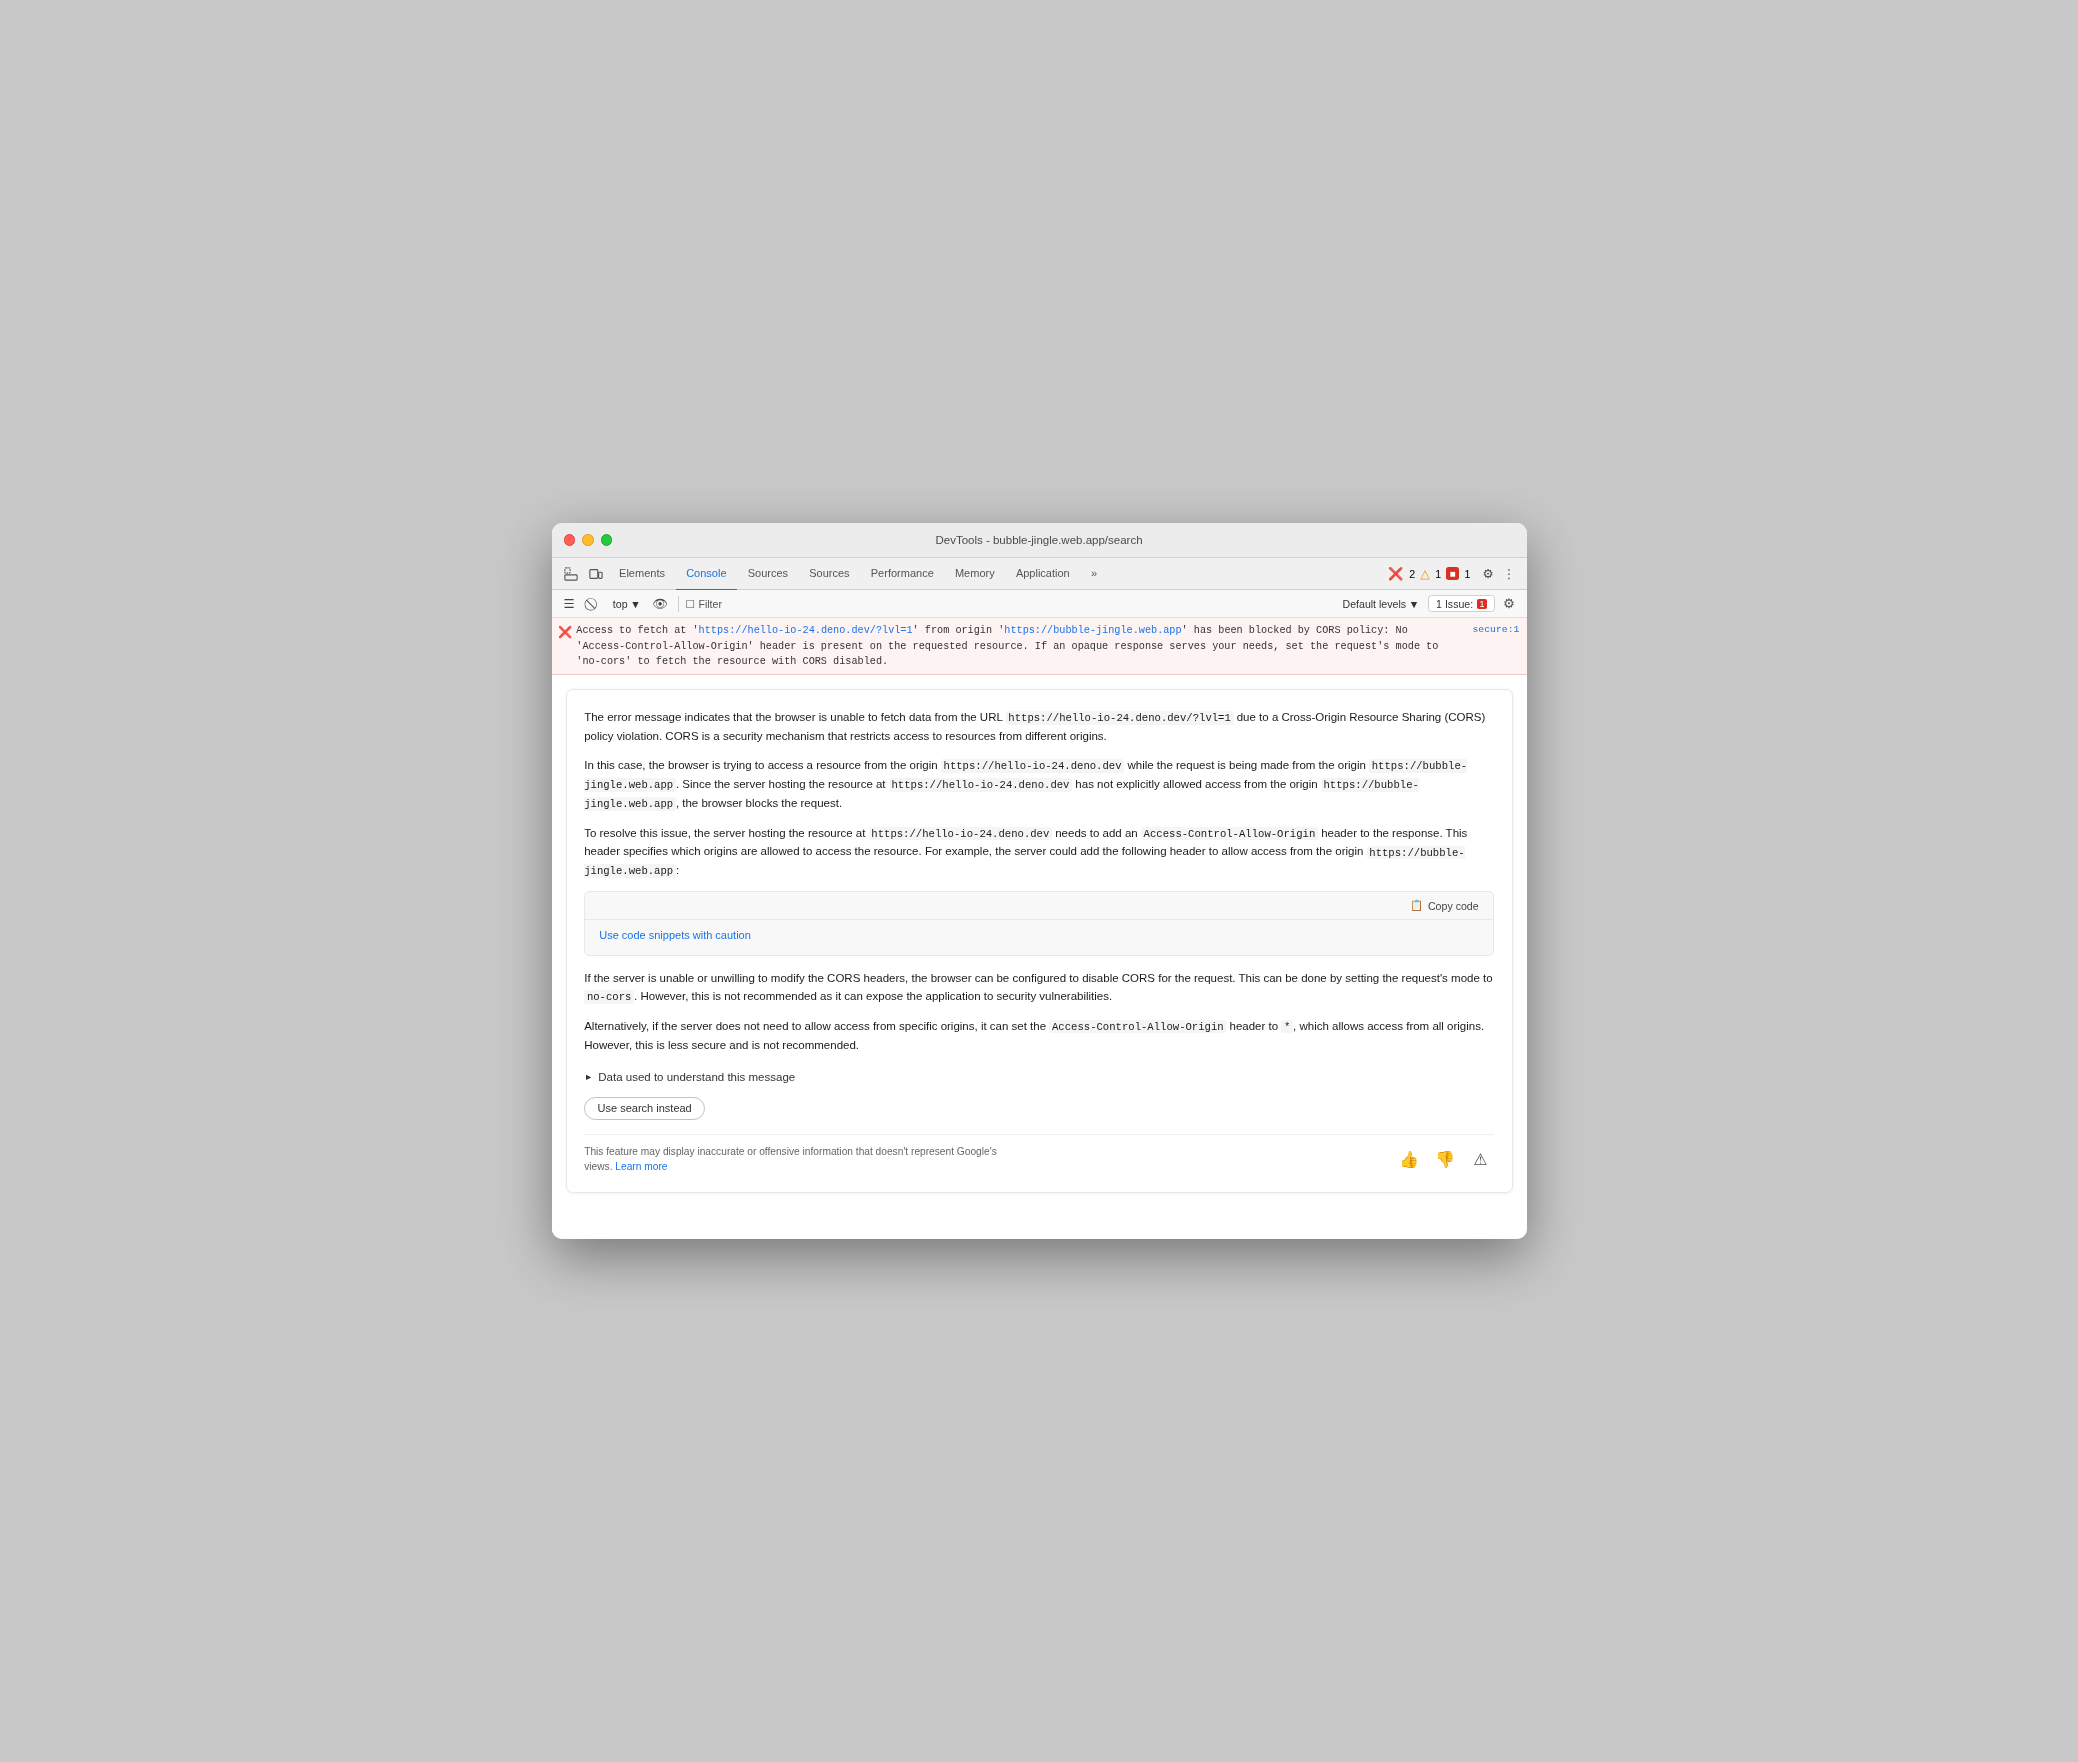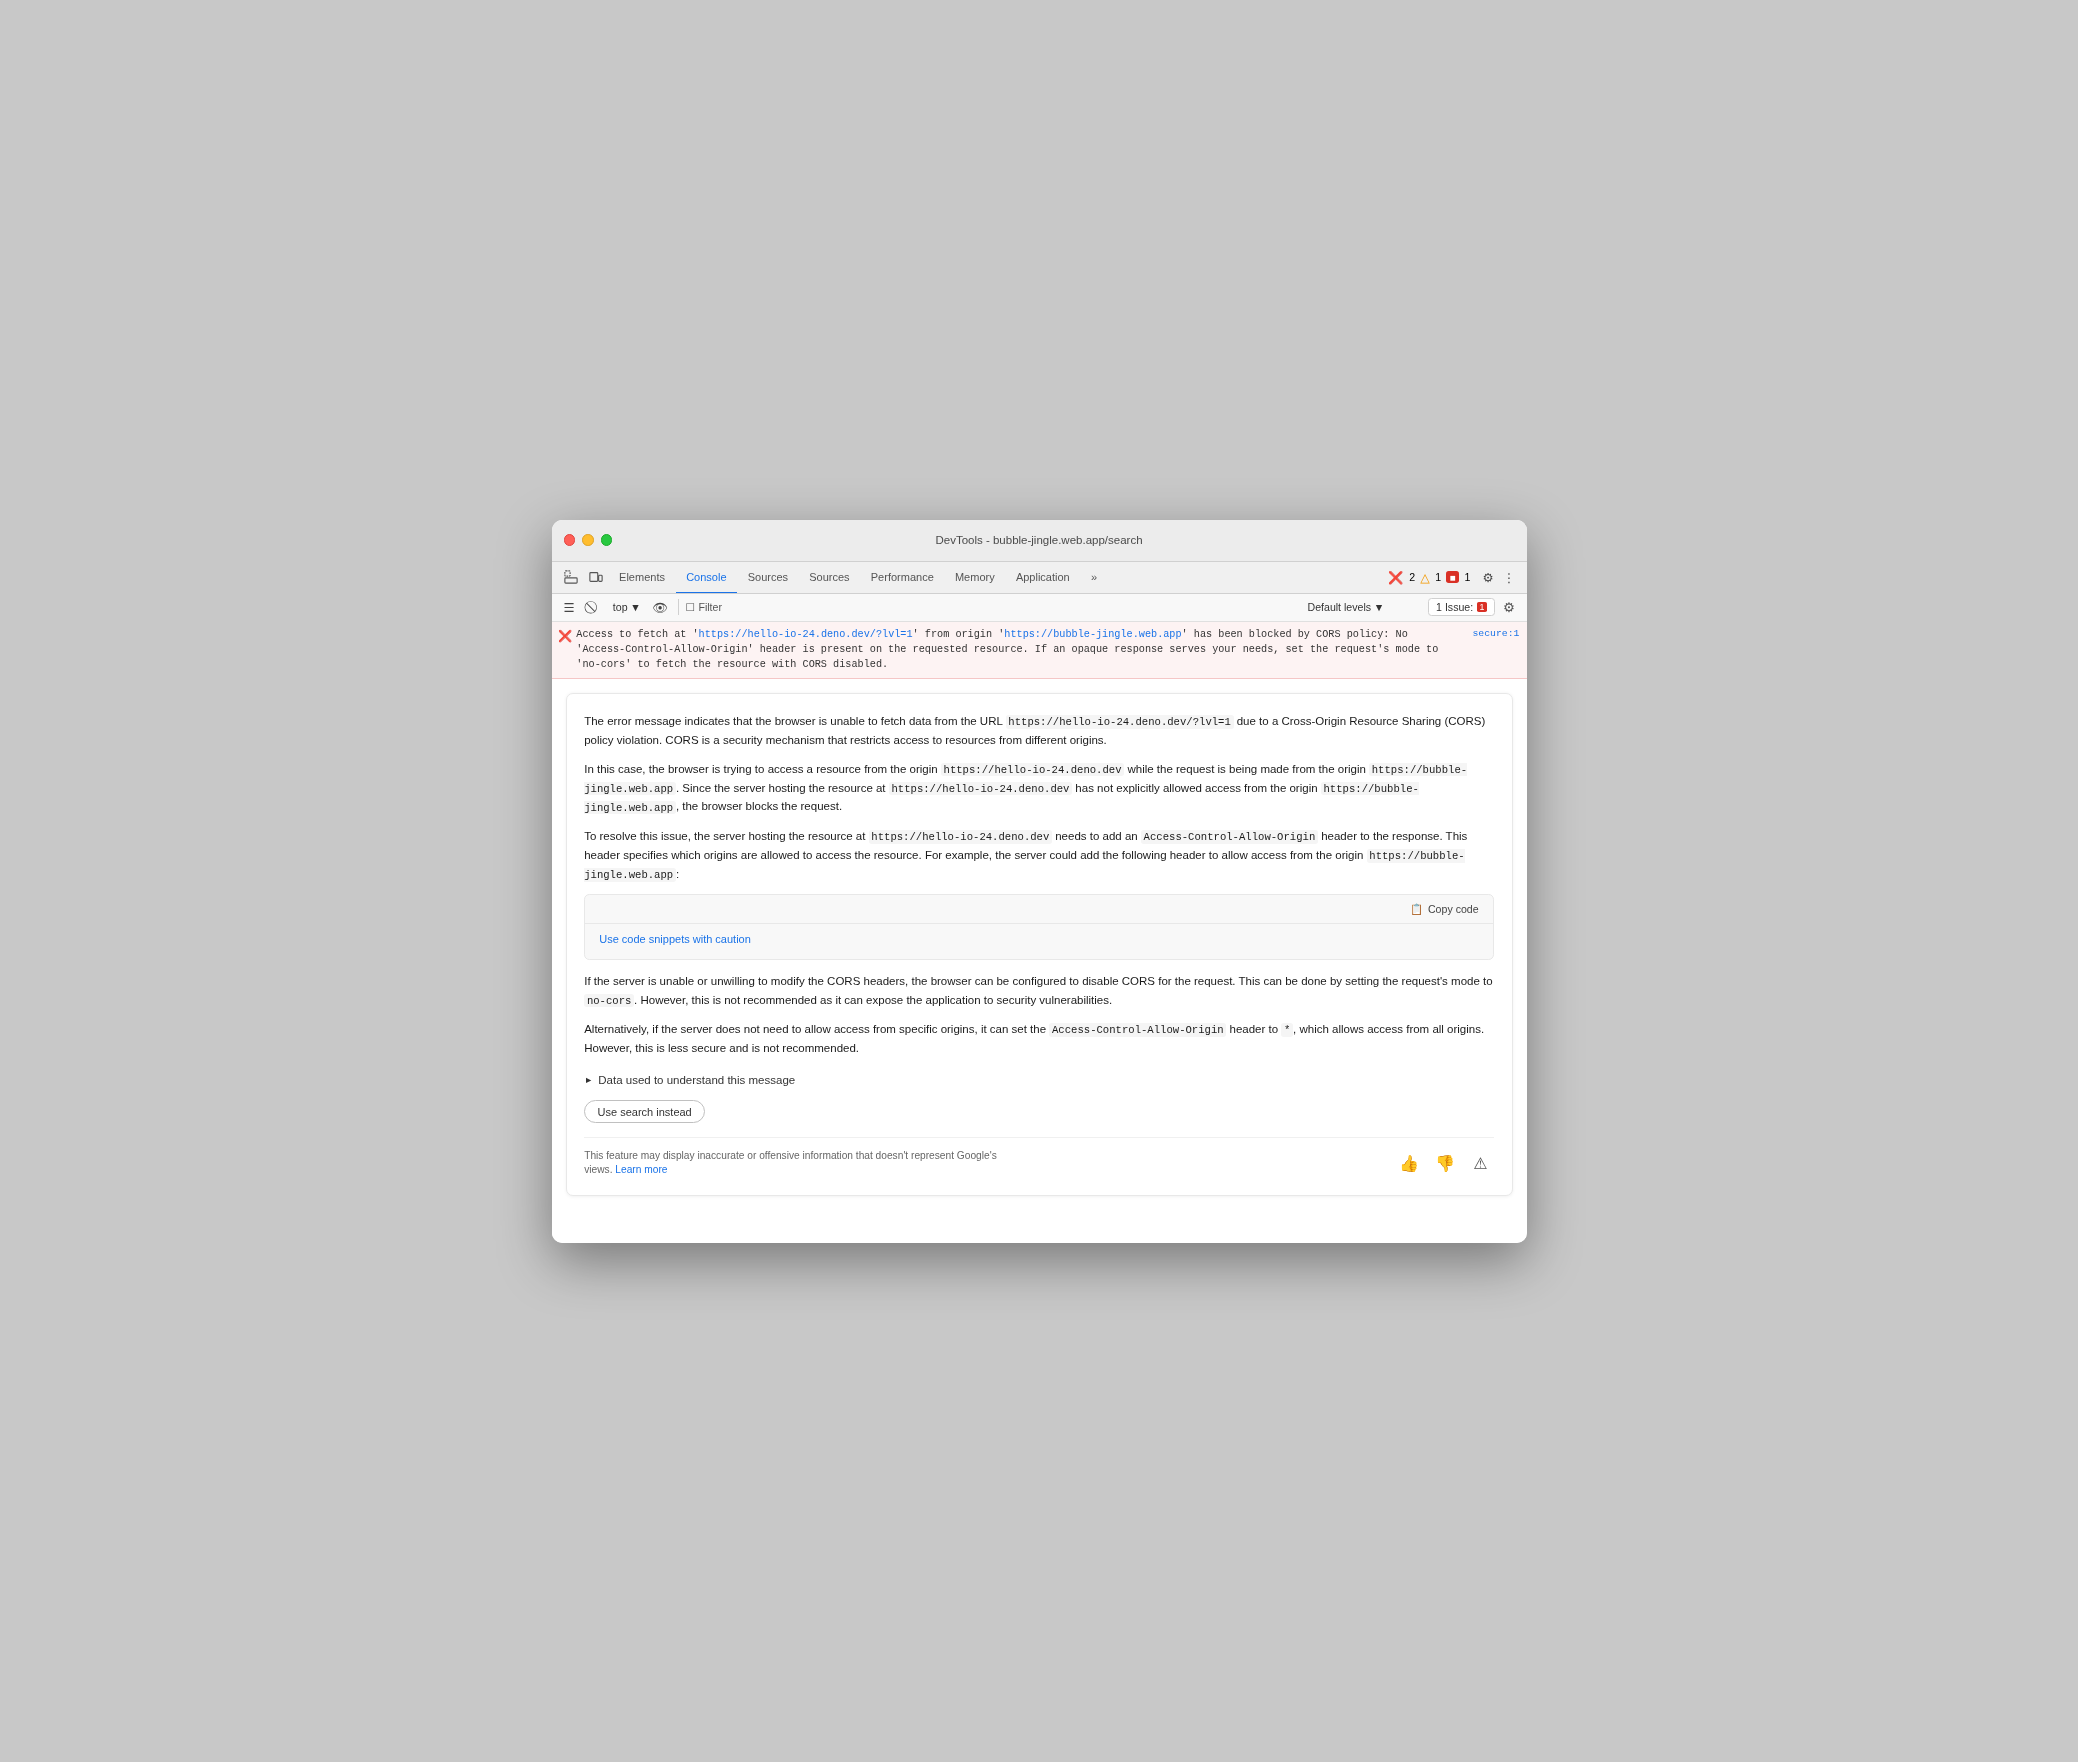--- a/index.html
+++ b/index.html
@@ -13,21 +13,21 @@
     }
     .window {
       width: 975px;
       background: #ffffff;
       border-radius: 10.6px;
       box-shadow: 0 17.7px 53px rgba(0,0,0,0.4);
       overflow: hidden;
     }
     .titlebar {
       background: #ececec;
-      height: 42px;
+      height: 35px;
       display: flex;
       align-items: center;
       justify-content: center;
       position: relative;
       border-bottom: 0.9px solid #d0d0d0;
     }
     .traffic-lights {
       position: absolute;
       left: 12.4px;
       display: flex;
@@ -162,21 +162,20 @@
     .issues-badge {
       display: flex;
       align-items: center;
       gap: 3.5px;
       font-size: 10.6px;
       color: #333;
       padding: 1.8px 7px;
       background: #fff;
       border: 0.9px solid #d0d0d0;
       border-radius: 3.5px;
-      margin-left: 35px;
     }
     .issue-pink { background: #d93025; color: white; border-radius: 1.8px; padding: 0 2.7px; font-size: 8.9px; }
     .gear-toolbar { font-size: 13.3px; color: #555; cursor: pointer; }
     
     .console-content {
       background: #fff;
       min-height: 621px;
       overflow-y: auto;
     }
     .error-banner {

